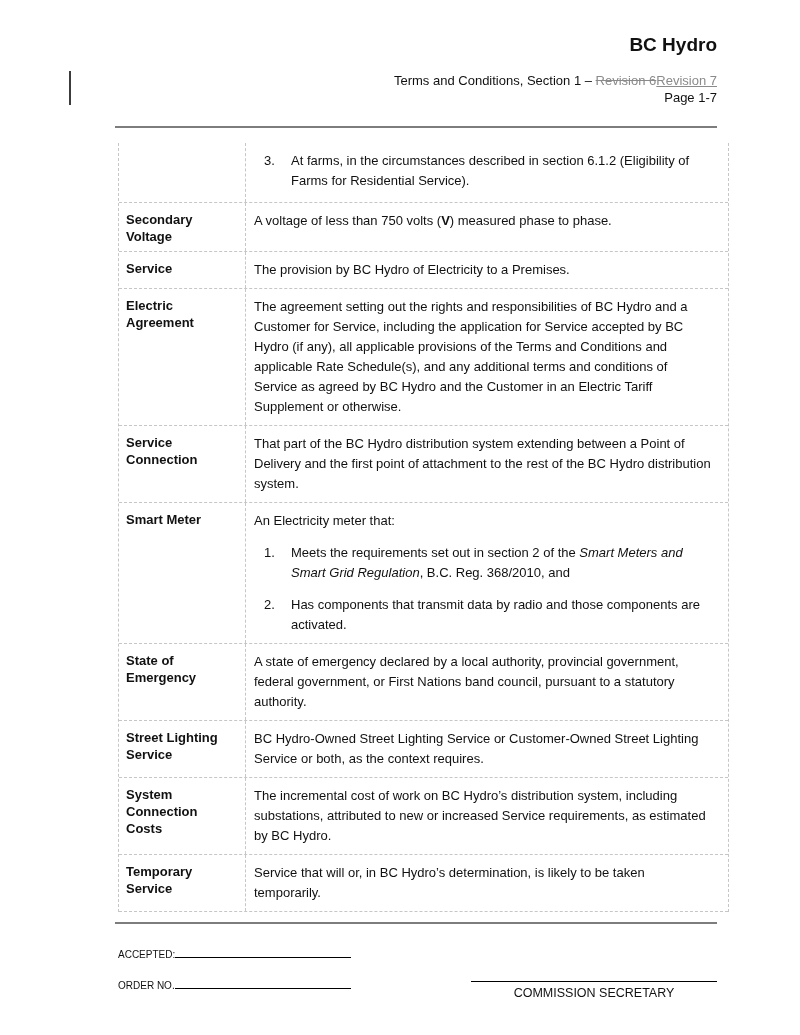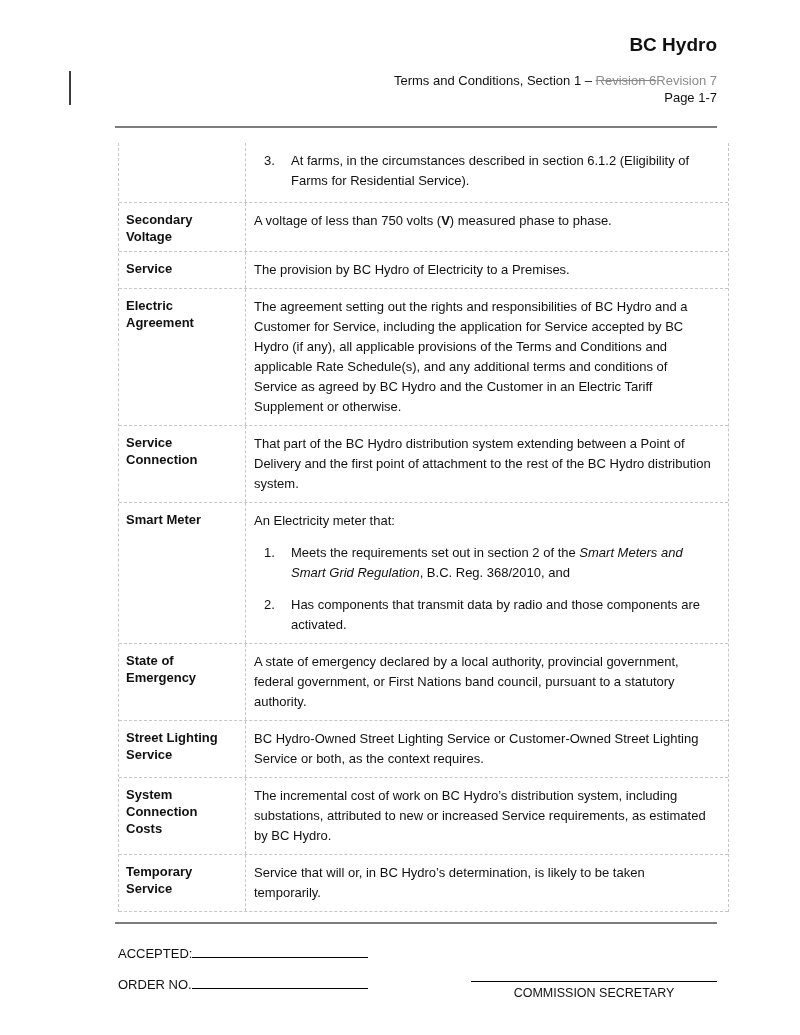--- a/index.html
+++ b/index.html
@@ -20,21 +20,21 @@
 
   
   .change-bar{left:69px;top:71px;width:2px;height:34px;background:#3c3c3c;}
 
   
   .header{left:115px;top:30px;width:602px;text-align:right;}
   .company{font-size:19px;font-weight:bold;line-height:30px;}
   .doc-line{font-size:13px;line-height:17px;}
   .doc-line.first{margin-top:12px;}
   .rev-old{color:var(--revision-gray);text-decoration:line-through;}
-  .rev-new{color:var(--revision-gray);}
+  .rev-new{color:var(--revision-gray);text-decoration:underline;}
   .eff-blank{display:inline-block;width:62px;height:13px;border-bottom:1px solid var(--revision-gray);}
   .header-rule{left:115px;top:126px;width:602px;height:2px;background:var(--rule-gray);}
 
   
   .def-table{
     left:118px;top:143px;width:611px;
     border-left:1px dashed var(--table-border);
     border-right:1px dashed var(--table-border);
     box-sizing:border-box;
   }
@@ -47,21 +47,21 @@
   }
   .def-cell{flex:1;box-sizing:border-box;padding:8px 14px 8px 8px;font-size:13px;line-height:20px;}
   .def-cell p{margin:0 0 12px 0;}
   .def-cell .item{display:flex;margin:0 0 12px 10px;}
   .def-cell > :last-child{margin-bottom:0;}
   .item .num{width:27px;flex:none;}
   .item .itxt{flex:1;}
 
   
   .footer-rule{left:115px;top:922px;width:602px;height:2px;background:var(--rule-gray);}
-  .footer-line{font-size:13px;line-height:16px;white-space:nowrap;text-align:right;}
+  .footer-line{font-size:10px;line-height:16px;white-space:nowrap;text-align:right;}
   .accepted-line{left:118px;top:944px;}
   .order-line{left:118px;top:975px;}
   .blank-line{display:inline-block;width:176px;height:13px;border-bottom:1px solid #000;}
   .signature-line{left:471px;top:981px;width:246px;height:1px;background:#000;}
   .secretary{left:471px;top:986px;width:246px;text-align:center;font-size:12.5px;line-height:15px;}
 </style>
 </head>
 <body>
 
 <div class="abs change-bar"></div>

